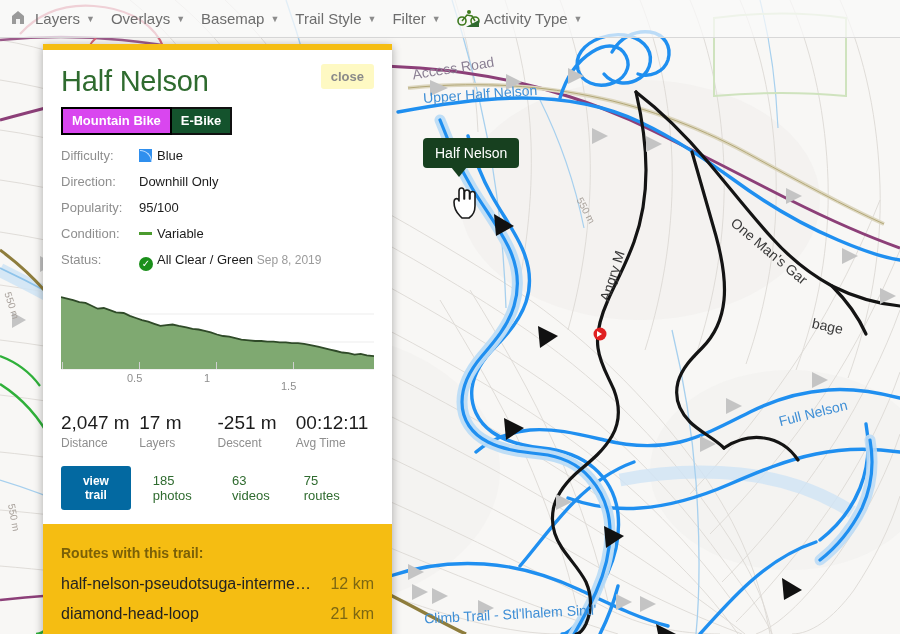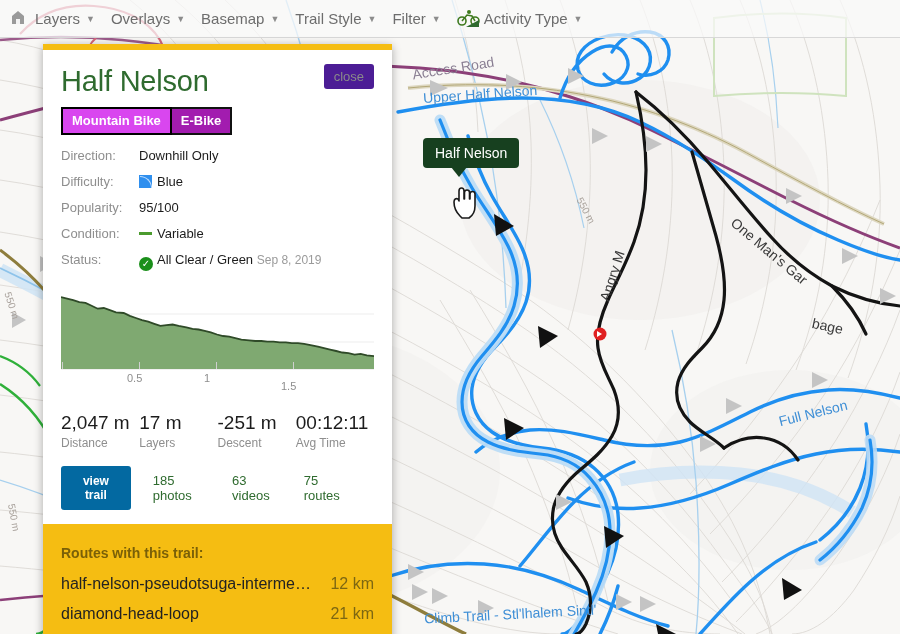--- a/index.html
+++ b/index.html
@@ -79,40 +79,41 @@
   #trail-title {
     color: #2f6b2f;
     font-size: 29px;
     font-weight: 400;
     flex: 1;
     line-height: 1.05;
     margin: 2px 0 0 0;
     letter-spacing: -0.2px;
   }
   #close-btn {
-    background: #4c1d95;
+    background: #fef9c3;
     color: #8a8a8a;
     border: none;
     border-radius: 3px;
     font-size: 13px;
     padding: 5px 10px;
     cursor: pointer;
     font-family: inherit;
+    font-weight: bold;
   }
 
   .act-tabs { display: flex; margin: 11px 0 13px 0; }
   .act-tab {
     font-size: 13px;
     font-weight: bold;
     color: #ffffff;
     padding: 4px 9px 5px 9px;
     cursor: pointer;
   }
   .act-tab.active { background: #d946ef; border: 2px solid #000; }
-  .act-tab.inactive { background: #a21caf; border: 2px solid #111; border-left: none; }
+  .act-tab.inactive { background: #14532d; border: 2px solid #111; border-left: none; }
 
   table.meta { border-collapse: collapse; width: 100%; }
   table.meta td { padding: 0 0 11px 0; vertical-align: top; font-size: 13px; }
   td.meta-label { color: #8e8e8e; width: 78px; white-space: nowrap; }
   td.meta-val { color: #1c1c1c; }
   .val-pop { color: #e5402a; }
   .date-sub { color: #9a9a9a; font-size: 12px; }
 
   .sq-blue {
     display:inline-block; width:13px; height:13px;
@@ -427,28 +428,28 @@
       </div>
 
       <div class="act-tabs">
         <div class="act-tab active">Mountain Bike</div>
         <div class="act-tab inactive">E-Bike</div>
       </div>
 
       <table class="meta">
         <tbody>
           <tr>
-            <td class="meta-label">Direction:</td>
-            <td class="meta-val">Downhill Only</td>
-          </tr>
-          <tr>
             <td class="meta-label">Difficulty:</td>
             <td class="meta-val">
               <span class="sq-blue"></span><span>Blue</span>
             </td>
+          </tr>
+          <tr>
+            <td class="meta-label">Direction:</td>
+            <td class="meta-val">Downhill Only</td>
           </tr>
           <tr>
             <td class="meta-label">Popularity:</td>
             <td class="meta-val val-pop">95/100</td>
           </tr>
           <tr>
             <td class="meta-label">Condition:</td>
             <td class="meta-val">
               <span class="dash-green"></span><span>Variable</span>
             </td>

